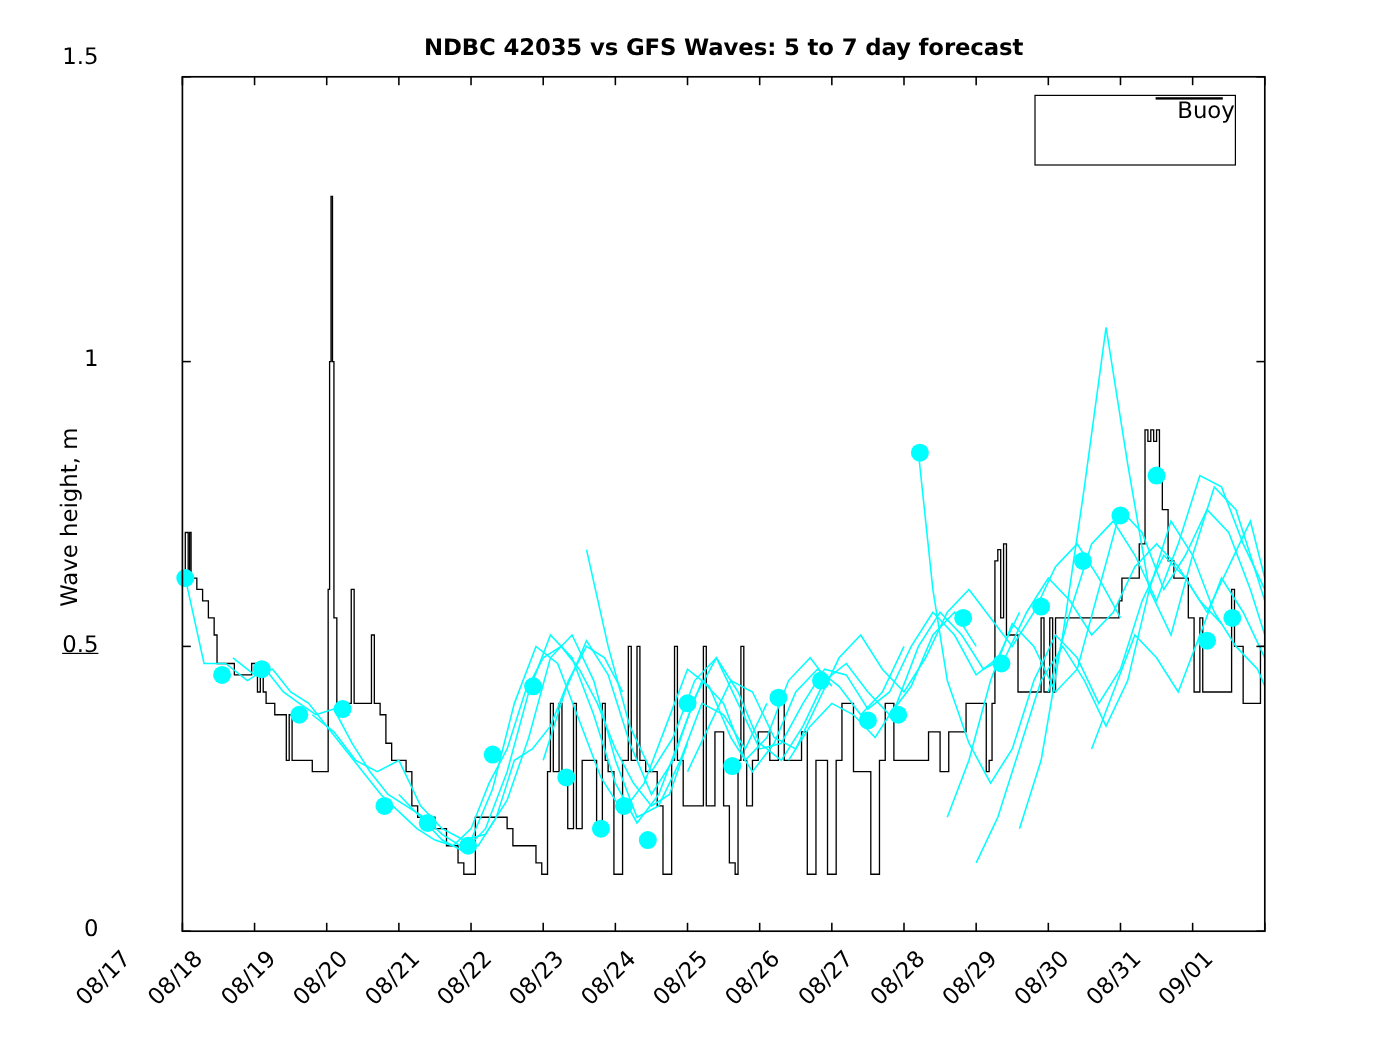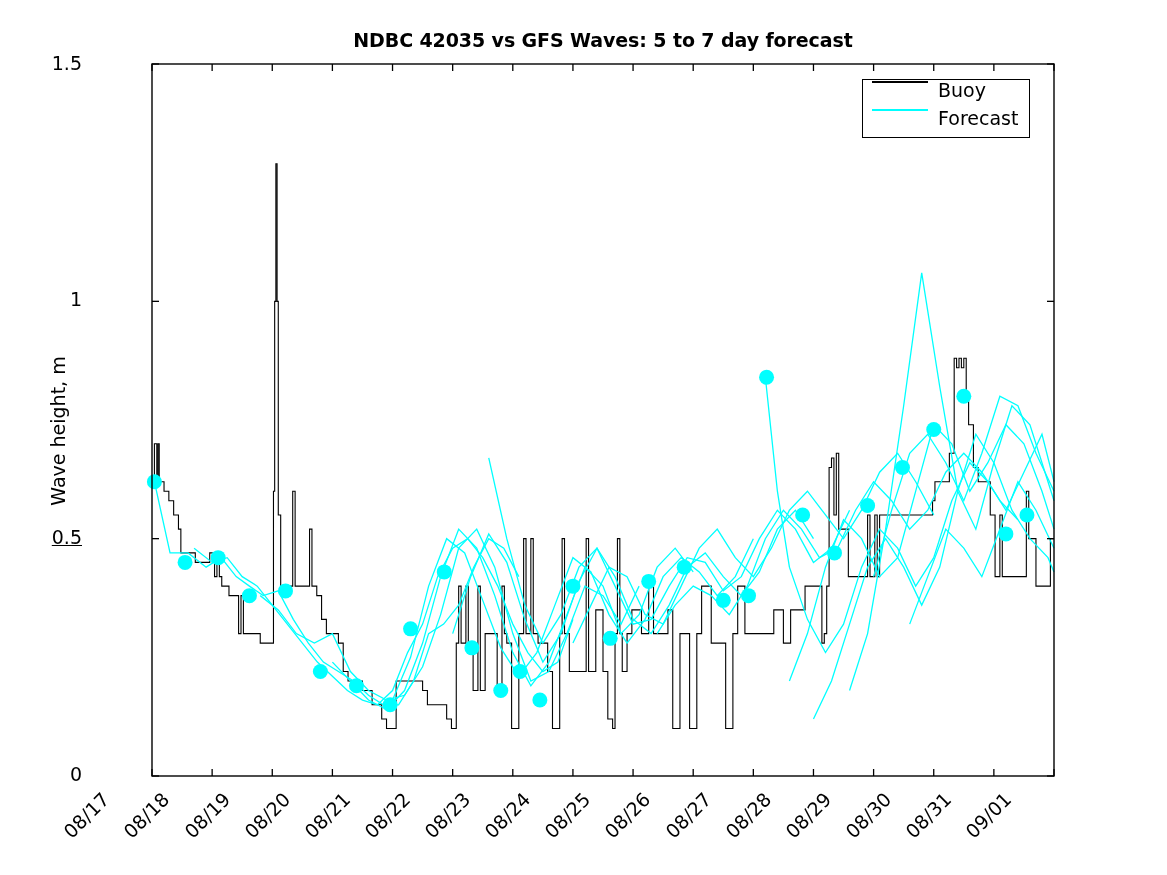--- a/index.html
+++ b/index.html
@@ -72,21 +72,22 @@
     border: 1.3px solid #000000;
     background: #ffffff;
     box-sizing: border-box;
   }
   .legend-entry {
     position: absolute;
     left: 0;
     width: 100%;
     height: 28px;
     display: flex;
-    align-items: flex-start;
+    align-items: flex-end;
+    flex-direction: column;
   }
   .legend-swatch {
     width: 56px;
     height: 0;
     border-top-width: 2.2px;
     border-top-style: solid;
     margin-left: 9px;
     margin-right: 10px;
   }
   .legend-text {
@@ -198,21 +199,21 @@
           <line x1="152" y1="64" x2="159" y2="64" stroke="#000" stroke-width="1.3"></line>
           <line x1="1054" y1="64" x2="1047" y2="64" stroke="#000" stroke-width="1.3"></line>
         </g>
     </g>
   </svg>
 
   <div id="ytick-labels">
       <div class="ytick-label" style="right: 1025px; top: 763px;">0</div>
       <div class="ytick-label" style="right: 1025px; top: 525.667px; text-decoration: underline;">0.5</div>
       <div class="ytick-label" style="right: 1025px; top: 288.333px;">1</div>
-      <div class="ytick-label" style="right: 1025px; top: 52px; text-align: center;">1.5</div>
+      <div class="ytick-label" style="right: 1025px; top: 36px; text-align: center;">1.5</div>
     </div>
   <div id="xtick-labels">
       <div class="xtick-label" style="left: auto; right: 1009px; top: 788px;">08/17</div>
       <div class="xtick-label" style="left: auto; right: 948.867px; top: 788px;">08/18</div>
       <div class="xtick-label" style="left: auto; right: 888.733px; top: 788px;">08/19</div>
       <div class="xtick-label" style="left: auto; right: 828.6px; top: 788px;">08/20</div>
       <div class="xtick-label" style="left: auto; right: 768.467px; top: 788px;">08/21</div>
       <div class="xtick-label" style="left: auto; right: 708.333px; top: 788px;">08/22</div>
       <div class="xtick-label" style="left: auto; right: 648.2px; top: 788px;">08/23</div>
       <div class="xtick-label" style="left: auto; right: 588.067px; top: 788px;">08/24</div>
@@ -224,19 +225,15 @@
       <div class="xtick-label" style="left: auto; right: 227.267px; top: 788px;">08/30</div>
       <div class="xtick-label" style="left: auto; right: 167.133px; top: 788px;">08/31</div>
       <div class="xtick-label" style="left: auto; right: 107px; top: 788px;">09/01</div>
     </div>
 
   <div id="legend-box">
     <div class="legend-entry" style="top:1px">
       <span class="legend-swatch" style="border-top-color: rgb(0, 0, 0);"></span>
       <span class="legend-text">Buoy</span>
     </div>
-    <div class="legend-entry" style="top:29px">
-      <span class="legend-swatch" style="border-top-color: rgb(0, 255, 255);"></span>
-      <span class="legend-text">Forecast</span>
-    </div>
   </div>
 
 </div>
 
 </body></html>

